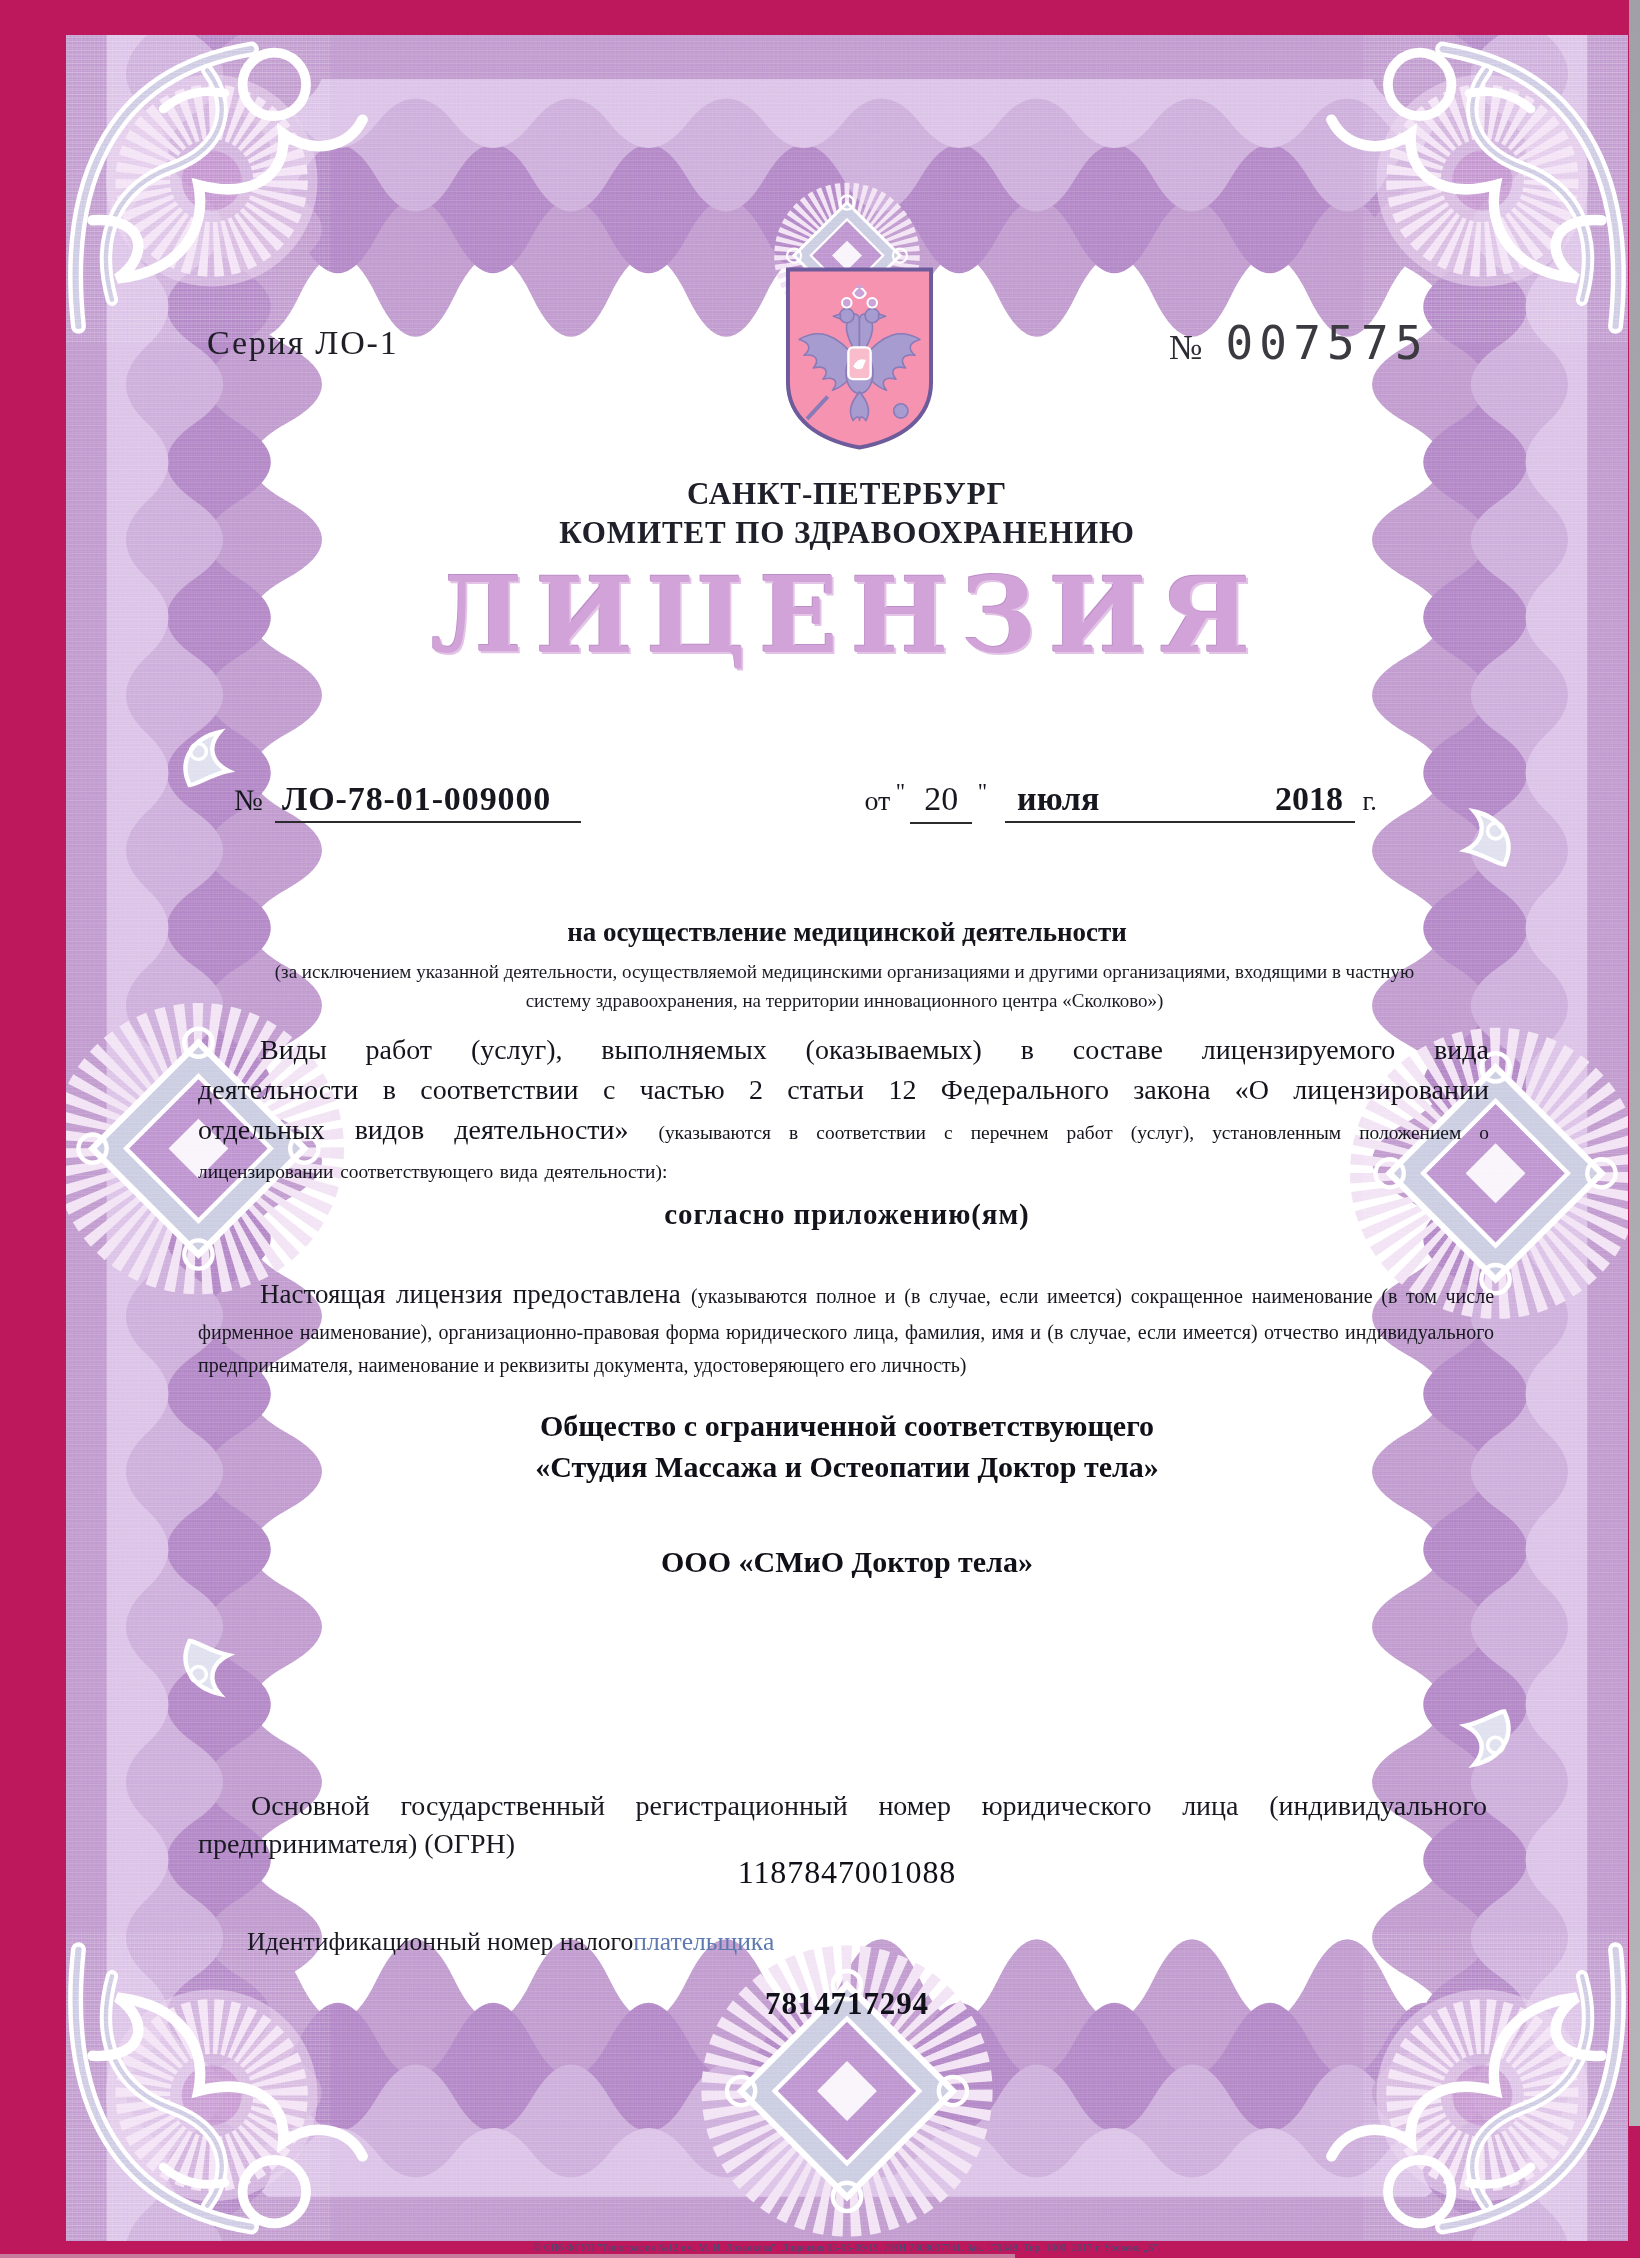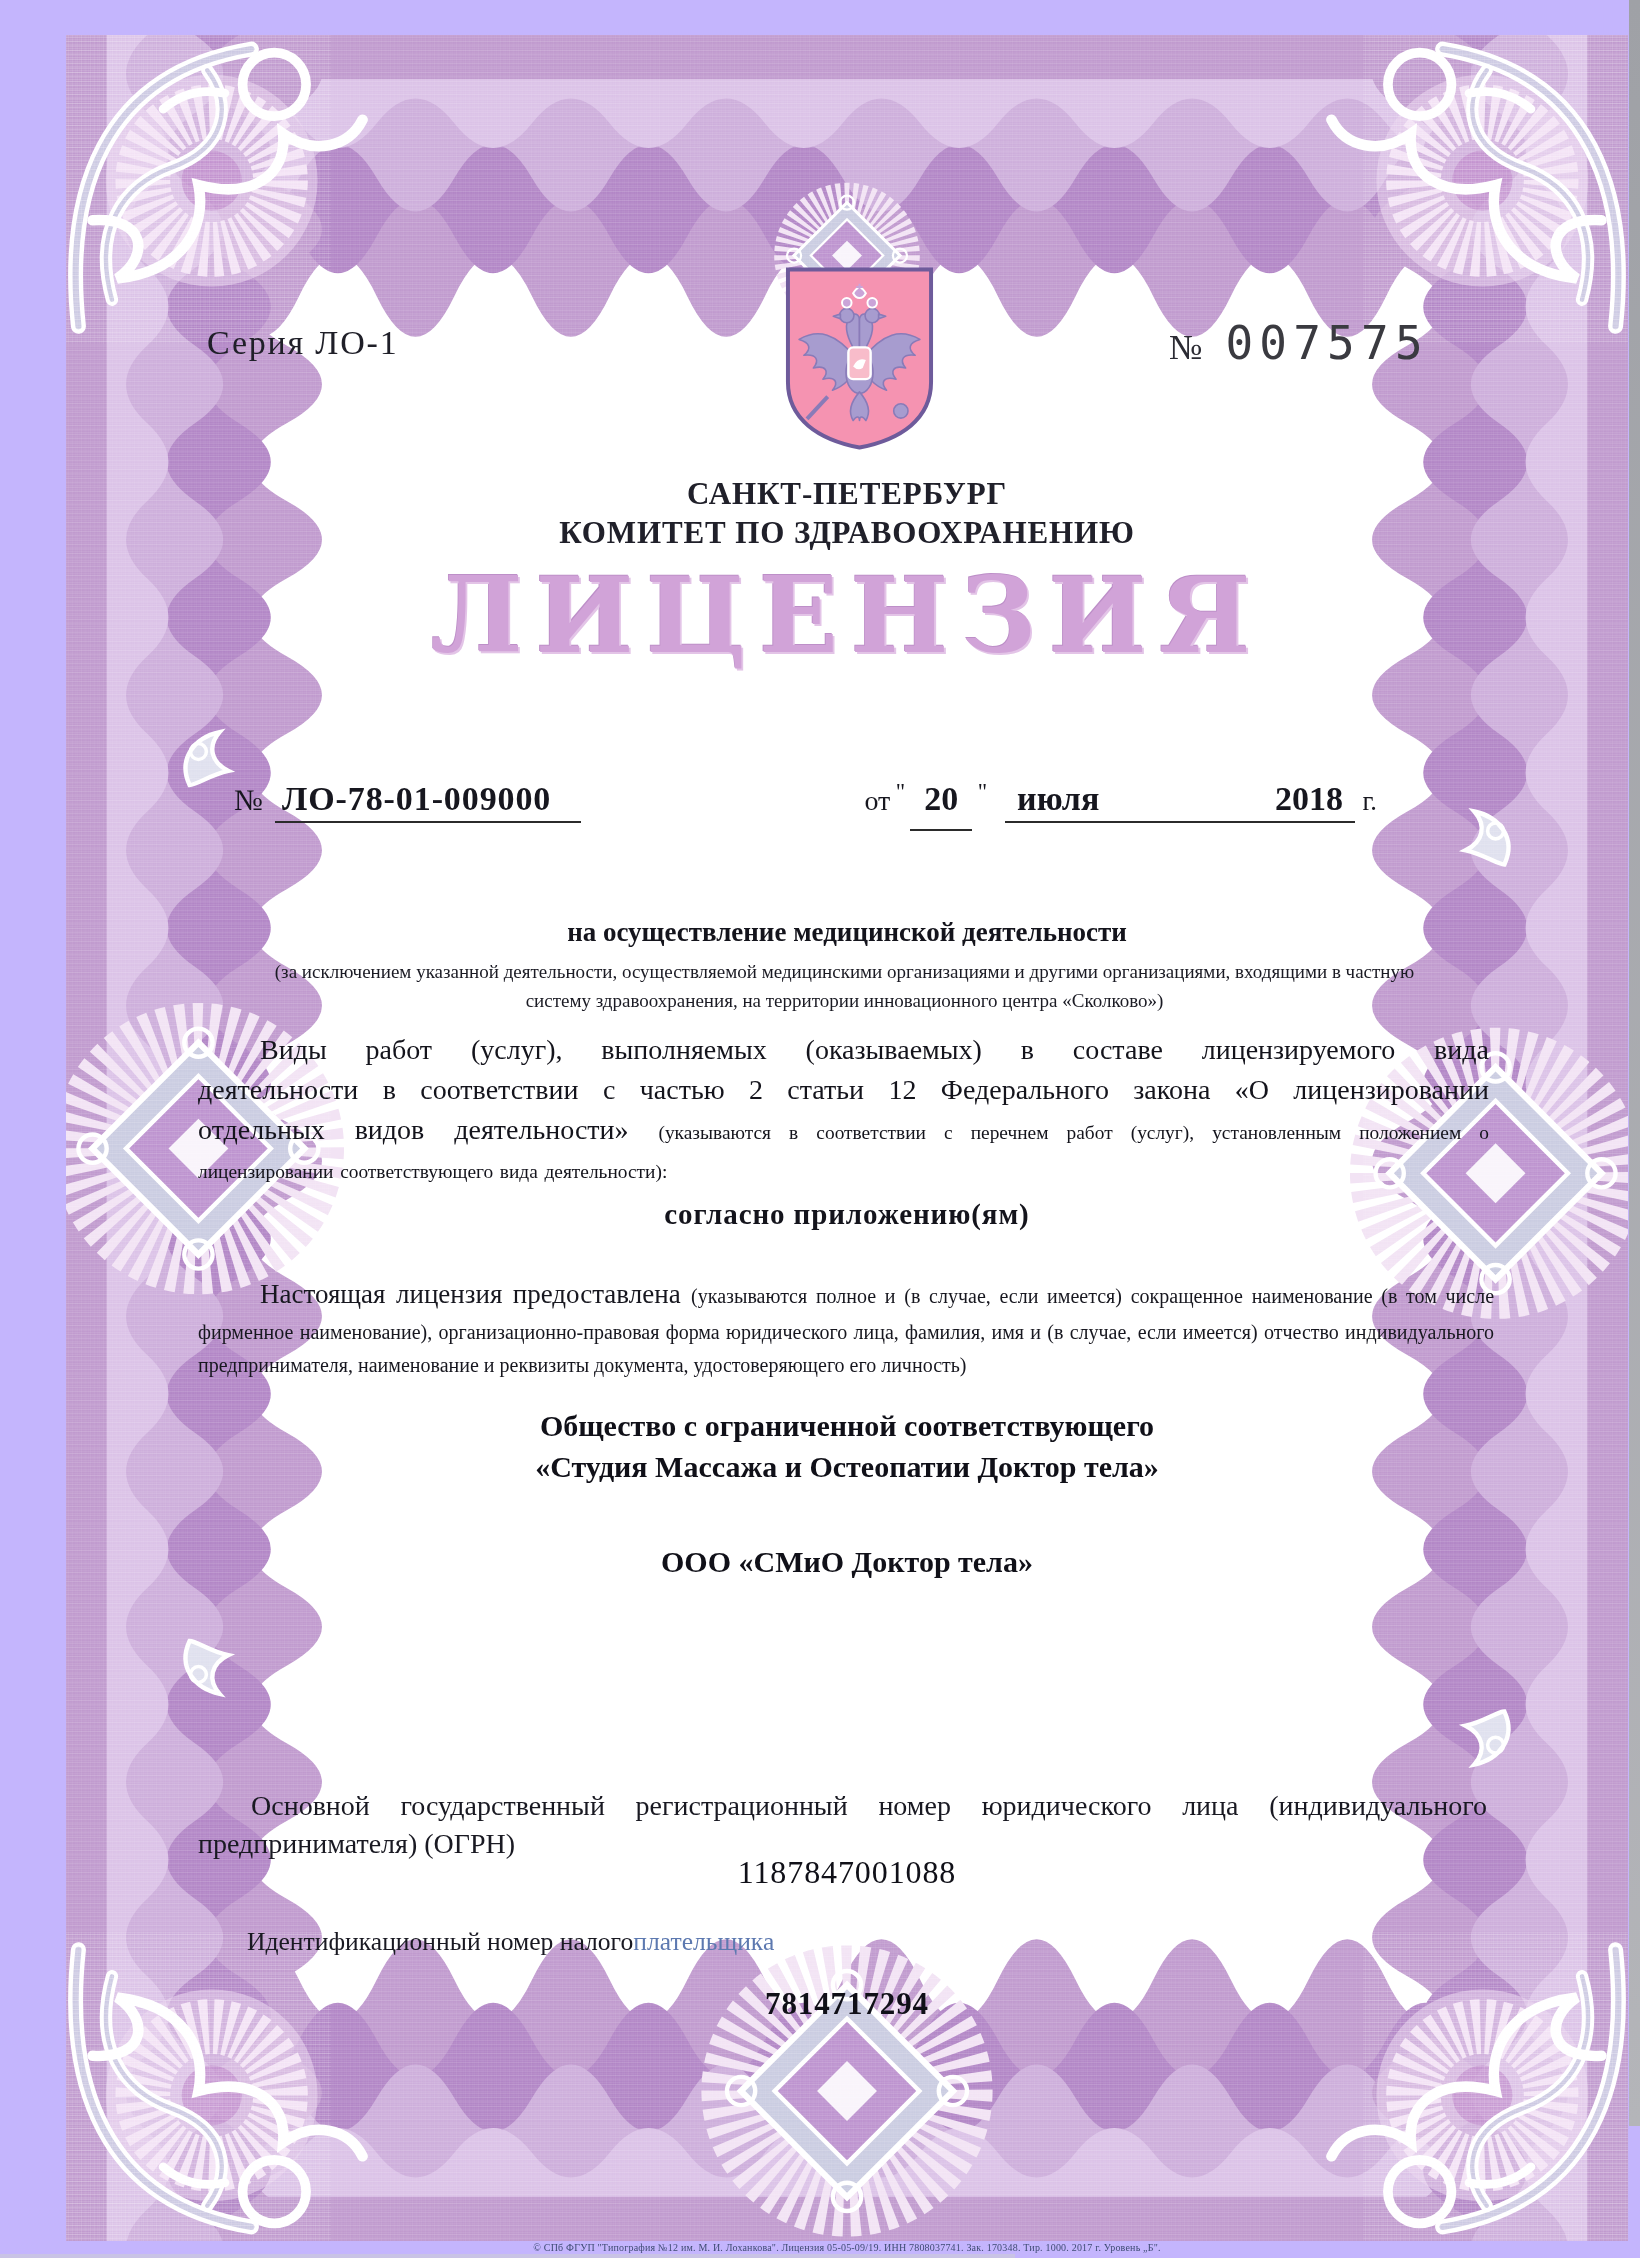--- a/index.html
+++ b/index.html
@@ -1,17 +1,17 @@
 <!DOCTYPE html>
 <html style="font-size:14px"><head>
 <meta charset="utf-8">
 <style>
   html,body{margin:0;padding:0;background:#ffffff;}
   body{width:1641px;height:2258px;overflow:hidden;font-family:"Liberation Serif","DejaVu Serif",serif;}
-  .scan{position:relative;width:1641px;height:2258px;background:#c4b5fd;}
+  .scan{position:relative;width:1641px;height:2258px;background:#be185d;}
   .edge-right{position:absolute;right:0;top:0;width:12.4px;height:2126px;
     background:linear-gradient(to bottom,#9fa1a6,#b4b5b9);}
   .edge-bottom{position:absolute;left:0;bottom:0;width:1015px;height:4.4px;background:#cdcdd1;opacity:.55;}
   .page{position:absolute;left:66px;top:35px;width:1562px;height:2206px;background:#ffffff;}
   .border-svg{position:absolute;left:0;top:0;width:1562px;height:2206px;}
   .abs{position:absolute;}
   .center{left:0;right:0;text-align:center;}
 
   .series{left:141px;top:289px;font-size:34px;color:#1f1f28;letter-spacing:1.8px;}
   .serial-no{left:1103px;top:281px;display:flex;align-items:baseline;}
@@ -26,21 +26,21 @@
   .doc-title{top:519px;font-family:"DejaVu Serif",serif;font-weight:bold;font-size:104px;
     color:#d1a3d8;letter-spacing:12.4px;
     text-shadow:1.8px 1.8px 0 #e3c4e7,-0.9px -0.9px 0 #bd8fc8;}
 
   .lic-line{left:168px;right:251px;top:745px;display:flex;align-items:baseline;color:#17171f;}
   .lic-line .no{font-size:30px;margin-right:12.4px;}
   .lic-line .lic-num{font-weight:bold;font-size:34px;letter-spacing:0.9px;
     border-bottom:2.6px double #2b2b2b;padding:0 30px 2.6px 7px;}
   .lic-line .ot{font-size:28px;margin-left:auto;}
   .lic-line .q{font-size:23px;margin:0 5.3px;position:relative;top:-10.6px;}
-  .lic-line .day{font-weight:bold;font-size:34px;border-bottom:2.6px double #2b2b2b;padding:0 14px 11px;}
+  .lic-line .day{font-weight:normal;font-size:34px;border-bottom:2.6px double #2b2b2b;padding:0 14px 4px;}
   .lic-line .mid{display:inline-flex;justify-content:space-between;width:326px;margin-left:12.4px;
     font-weight:bold;font-size:34px;border-bottom:2.6px double #2b2b2b;padding:0 12.4px 2.6px;}
   .lic-line .g{font-size:26.5px;margin-left:7px;}
 
   .subject-title{top:882px;font-weight:bold;font-size:27px;color:#14141c;}
   .exception{top:923px;left:185px;right:190px;text-align:center;font-size:19px;
     line-height:1.5;color:#1b1b24;}
   .works{top:995px;left:132px;right:139px;text-align:justify;font-size:28px;line-height:1.42;
     text-indent:62px;color:#14141c;word-spacing:11.5px;}
   .works .small-note{font-size:19.4px;word-spacing:1.8px;}

